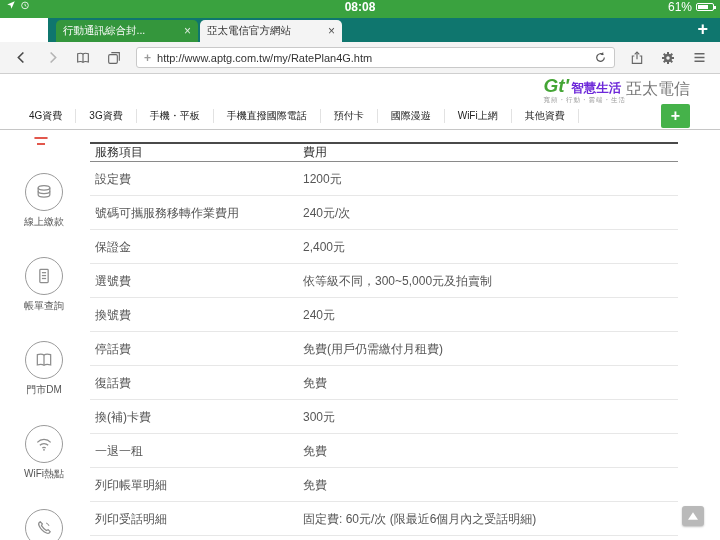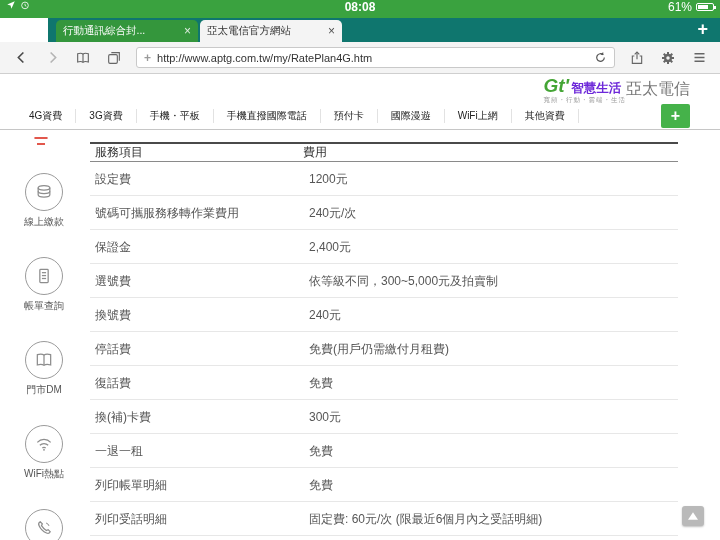--- a/index.html
+++ b/index.html
@@ -63,21 +63,21 @@
   .minus-btn::after { content:""; position:absolute; left:2px; right:2px; top:5px; height:1.5px; background:#e2574c; }
   .side-item { margin-top:9px; text-align:center; }
   .side-circle { width:38px; height:38px; border:1.5px solid #9b9b9b; border-radius:50%;
     display:flex; align-items:center; justify-content:center; margin:0 auto; }
   .side-label { font-size:10px; color:#555; margin-top:4px; white-space:nowrap; }
 
   .main { flex:1; padding:12px 42px 0 2px; }
   .tbl { border-top:2px solid #4a4a4a; width:100%; }
   .tbl-header { display:flex; border-bottom:1px solid #8a8a8a; }
   .tbl-header .cell { font-weight:normal; font-size:12px; color:#333; padding:0 5px; }
-  .tbl-row { display:flex; border-bottom:1px solid #e7e7e7; align-items:flex-start;gap:6px; }
+  .tbl-row { display:flex; border-bottom:1px solid #e7e7e7; align-items:flex-start; }
   .tbl-row .cell { font-size:12px; color:#565656; padding:10px 5px 9px; line-height:14px; }
   .cell-item { width:208px; flex:0 0 auto; }
   .cell-fee { flex:1; }
 
   .scroll-top-btn { position:fixed; right:16px; bottom:14px; width:22px; height:20px; background:#b9b9b9;
     border-radius:3px; color:#fff; display:flex; align-items:center; justify-content:center; font-size:9px;
     box-shadow:0 1px 2px rgba(0,0,0,.25); }
 
   svg.icon { display:block; }
 </style>

